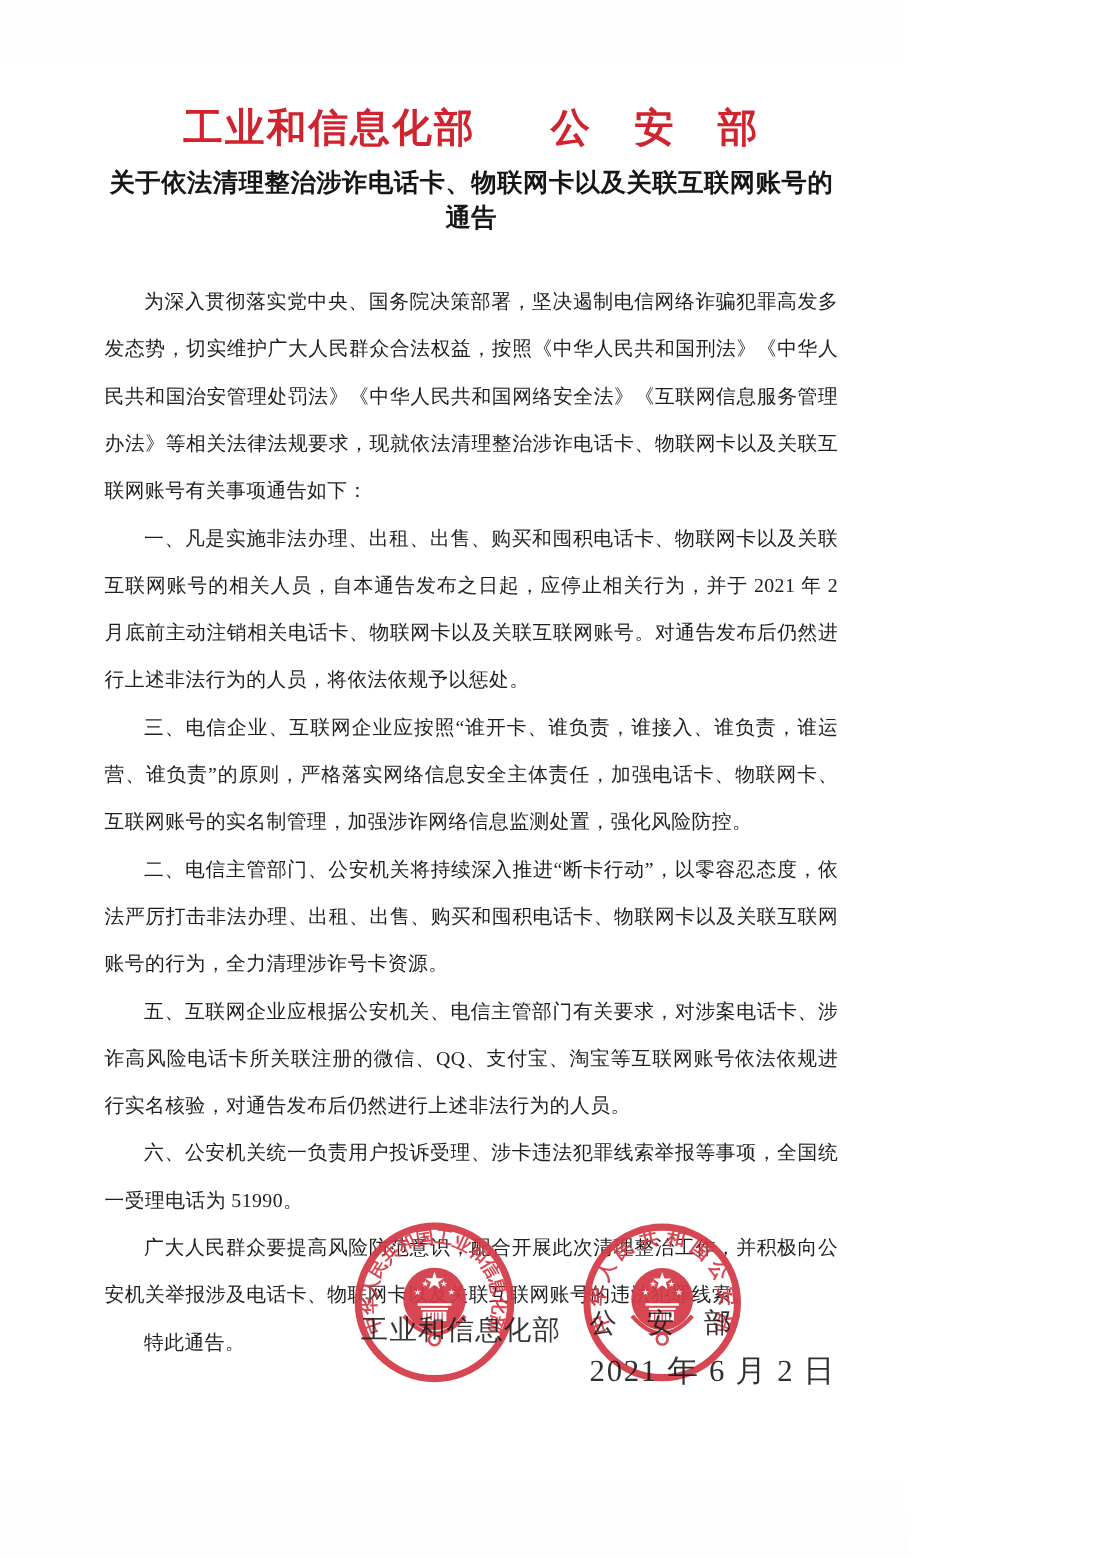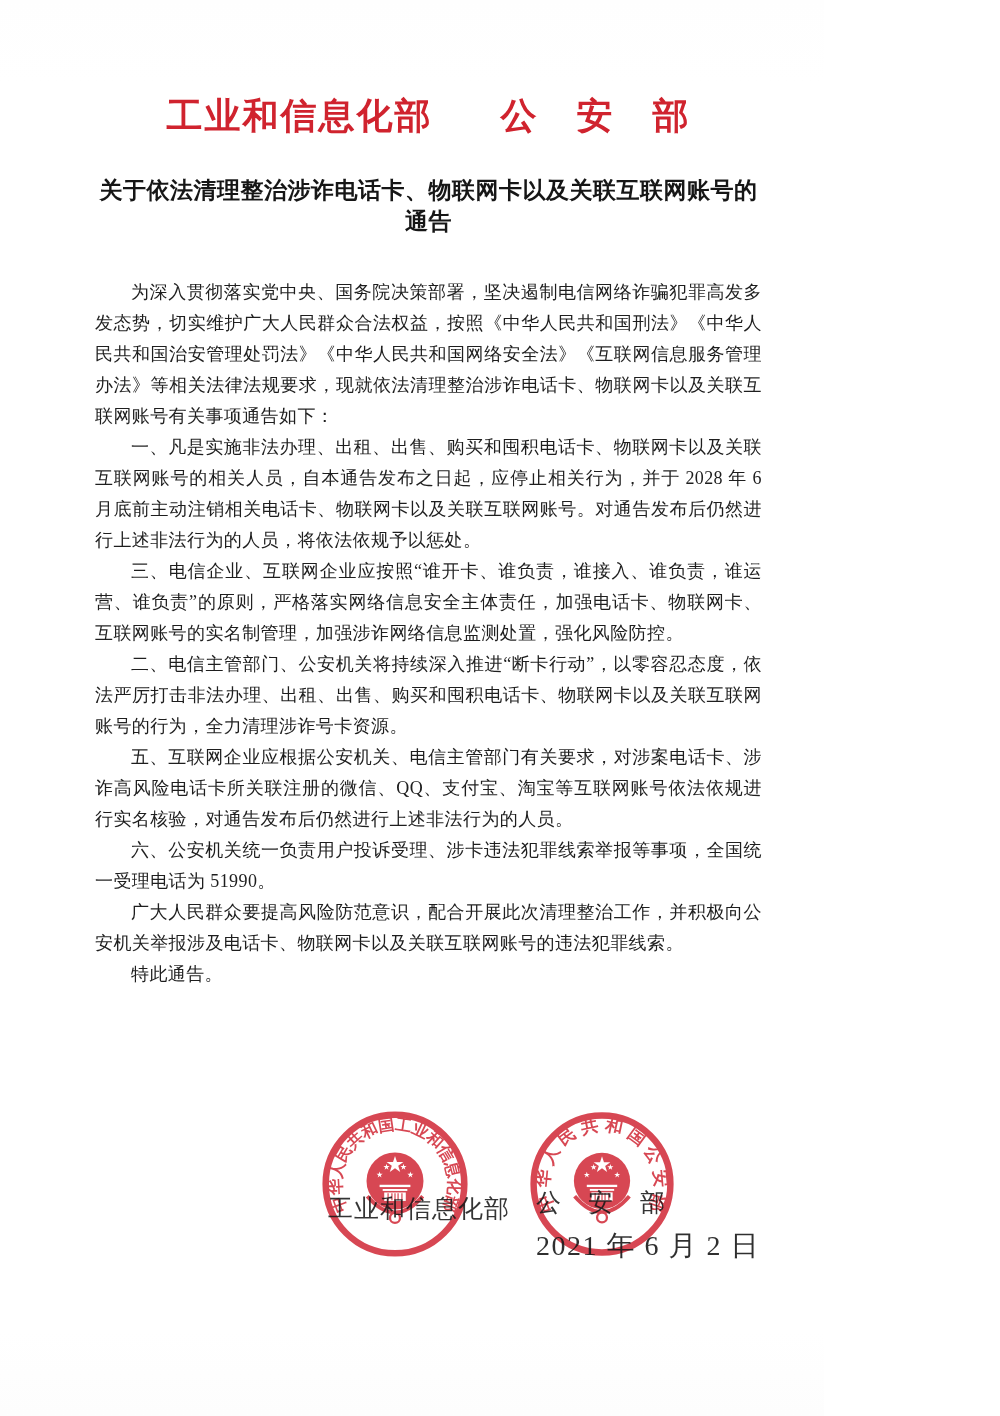--- a/index.html
+++ b/index.html
@@ -26,33 +26,33 @@
     display:flex;
     justify-content:center;
     align-items:baseline;
     gap:68px;
     color:var(--title-red);
     font-size:36px;
     font-weight:bold;
     letter-spacing:2px;
   }
   .notice-title{
-    margin-top:34px;
+    margin-top:10px;
     text-align:center;
     font-size:23px;
     font-weight:bold;
     color:#161616;
     letter-spacing:0.5px;
   }
   .body-text{
     margin-top:40px;
   }
   .body-text p{
     font-size:18px;
-    line-height:31px;
+    line-height:43px;
     text-align:justify;
     text-indent:2em;
     letter-spacing:0.4px;
     color:var(--ink);
   }
   .seal-area{
     position:absolute;
     left:0;top:1098px;
     width:1000px;height:318px;
   }
@@ -105,21 +105,21 @@
   <header>
     <div class="ministries">
       <span>工业和信息化部</span>
       <span>公　安　部</span>
     </div>
     <h1 class="notice-title">关于依法清理整治涉诈电话卡、物联网卡以及关联互联网账号的通告</h1>
   </header>
 
   <main class="body-text">
     <p>为深入贯彻落实党中央、国务院决策部署，坚决遏制电信网络诈骗犯罪高发多发态势，切实维护广大人民群众合法权益，按照《中华人民共和国刑法》《中华人民共和国治安管理处罚法》《中华人民共和国网络安全法》《互联网信息服务管理办法》等相关法律法规要求，现就依法清理整治涉诈电话卡、物联网卡以及关联互联网账号有关事项通告如下：</p>
-    <p>一、凡是实施非法办理、出租、出售、购买和囤积电话卡、物联网卡以及关联互联网账号的相关人员，自本通告发布之日起，应停止相关行为，并于 2028 年 6 月底前主动注销相关电话卡、物联网卡以及关联互联网账号。对通告发布后仍然进行上述非法行为的人员，将依法依规予以惩处。</p>
+    <p>一、凡是实施非法办理、出租、出售、购买和囤积电话卡、物联网卡以及关联互联网账号的相关人员，自本通告发布之日起，应停止相关行为，并于 2021 年 2 月底前主动注销相关电话卡、物联网卡以及关联互联网账号。对通告发布后仍然进行上述非法行为的人员，将依法依规予以惩处。</p>
     <p>三、电信企业、互联网企业应按照“谁开卡、谁负责，谁接入、谁负责，谁运营、谁负责”的原则，严格落实网络信息安全主体责任，加强电话卡、物联网卡、互联网账号的实名制管理，加强涉诈网络信息监测处置，强化风险防控。</p>
     <p>二、电信主管部门、公安机关将持续深入推进“断卡行动”，以零容忍态度，依法严厉打击非法办理、出租、出售、购买和囤积电话卡、物联网卡以及关联互联网账号的行为，全力清理涉诈号卡资源。</p>
     <p>五、互联网企业应根据公安机关、电信主管部门有关要求，对涉案电话卡、涉诈高风险电话卡所关联注册的微信、QQ、支付宝、淘宝等互联网账号依法依规进行实名核验，对通告发布后仍然进行上述非法行为的人员。</p>
     <p>六、公安机关统一负责用户投诉受理、涉卡违法犯罪线索举报等事项，全国统一受理电话为 51990。</p>
     <p>广大人民群众要提高风险防范意识，配合开展此次清理整治工作，并积极向公安机关举报涉及电话卡、物联网卡以及关联互联网账号的违法犯罪线索。</p>
     <p>特此通告。</p>
   </main>
 
   <div class="seal-area">
 

